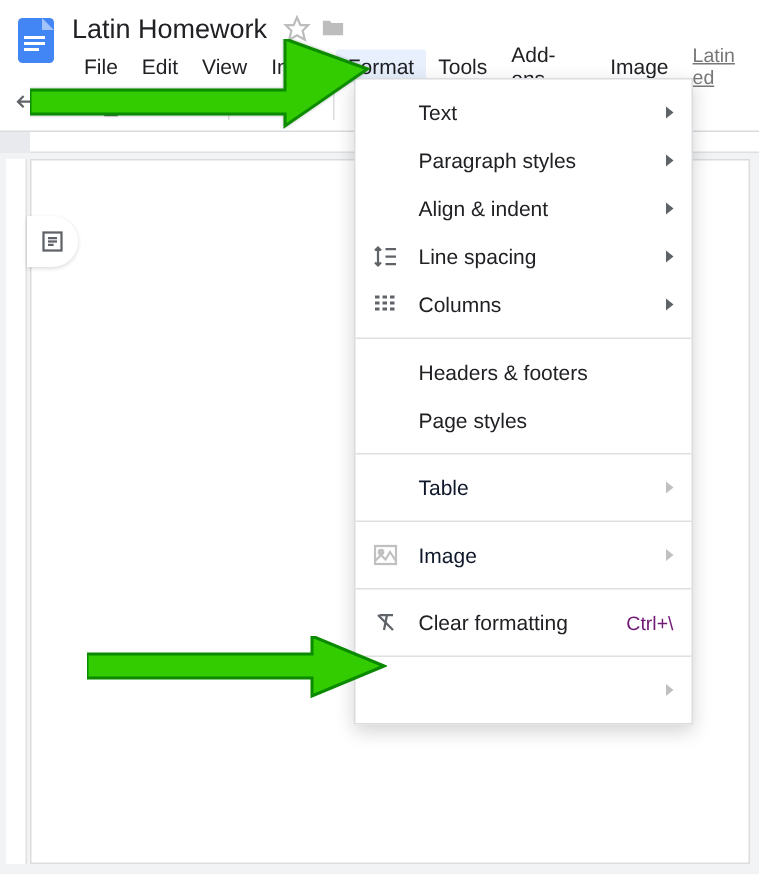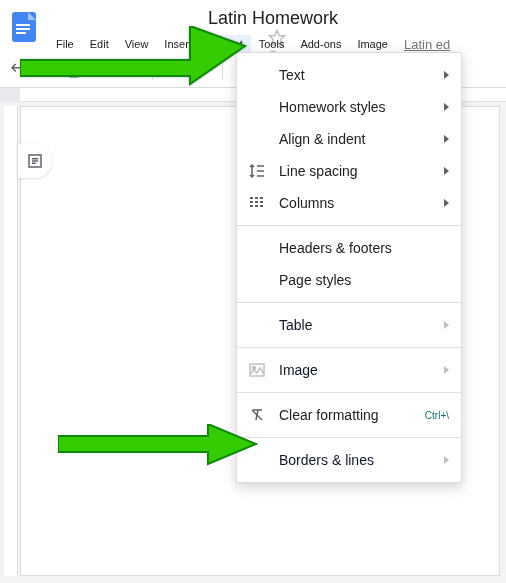--- a/index.html
+++ b/index.html
@@ -26,38 +26,37 @@
     margin: 2px 6px 0 2px;
     position: relative;
   }
   .docs-logo svg { width: 36px; height: 36px; }
   .title-area { flex: 1; }
   .title-row {
     display: flex;
     align-items: center;
     height: 22px;
     margin-top: 2px;
-    flex-direction: column;
   }
   .doc-title {
     font-size: 18px;
     color: #202124;
     margin-right: 8px;
   }
   .star, .folder { color: #bdbdbd; margin: 0 3px; }
   .star svg, .folder svg { width: 18px; height: 18px; display: block; }
   .menubar {
     display: flex;
     align-items: center;
     height: 24px;
     margin-top: 2px;
   }
   .menu-item {
     padding: 3px 8px;
-    font-size: 11px;
+    font-size: 14px;
     color: #202124;
     cursor: pointer;
     border-radius: 2px;
   }
   .menu-item.active { background: #e8f0fe; }
   .last-edit {
     color: #777;
     text-decoration: underline;
     margin-left: 8px;
     cursor: pointer;
@@ -148,21 +147,21 @@
   .dd-row.disabled { color: #0f172a; cursor: default; }
   .dd-icon {
     width: 20px; height: 20px;
     margin-right: 12px;
     display: flex; align-items: center; justify-content: center;
     color: #5f6368;
   }
   .dd-row.disabled .dd-icon { color: #c0c0c0; }
   .dd-icon svg { width: 16px; height: 16px; }
   .dd-label { flex: 1; }
-  .dd-shortcut { color: #0f766e; font-size: 10px; margin-left: 8px; }
+  .dd-shortcut { color: #701a75; font-size: 13px; margin-left: 8px; }
   .dd-sub {
     width: 0; height: 0;
     border-top: 4px solid transparent;
     border-bottom: 4px solid transparent;
     border-left: 5px solid #5f6368;
     margin-left: 8px;
   }
   .dd-row.disabled .dd-sub { border-left-color: #c0c0c0; }
   .dd-div { height:1px; background:#e0e0e0; margin: 6px 0; }
   
@@ -269,21 +268,21 @@
 </div>
 
 <div class="dropdown">
   <div class="dd-row">
     <div class="dd-icon"></div>
     <div class="dd-label">Text</div>
     <div class="dd-sub"></div>
   </div>
   <div class="dd-row">
     <div class="dd-icon"></div>
-    <div class="dd-label">Homework styles</div>
+    <div class="dd-label">Paragraph styles</div>
     <div class="dd-sub"></div>
   </div>
   <div class="dd-row">
     <div class="dd-icon"></div>
     <div class="dd-label">Align &amp; indent</div>
     <div class="dd-sub"></div>
   </div>
   <div class="dd-row">
     <div class="dd-icon">
       <svg viewBox="0 0 16 16" fill="none" stroke="currentColor" stroke-width="1.5">
@@ -347,21 +346,20 @@
           <path d="M4 3h9M9 3l-2 10"></path>
           <line x1="3" y1="3" x2="13" y2="13"></line>
         </svg>
     </div>
     <div class="dd-label">Clear formatting</div>
     <div class="dd-shortcut">Ctrl+\</div>
   </div>
   <div class="dd-div"></div>
   <div class="dd-row disabled">
     <div class="dd-icon"></div>
-    <div class="dd-label">Borders &amp; lines</div>
     <div class="dd-sub"></div>
   </div>
 </div>
 
 <svg class="arrow" style="left:20px;top:26px;width:230px;height:60px">
   <defs>
       <filter id="s1">
         <feDropShadow dx="0" dy="0" stdDeviation="1" flood-color="#000" flood-opacity="0.3"></feDropShadow>
       </filter>
     </defs>

